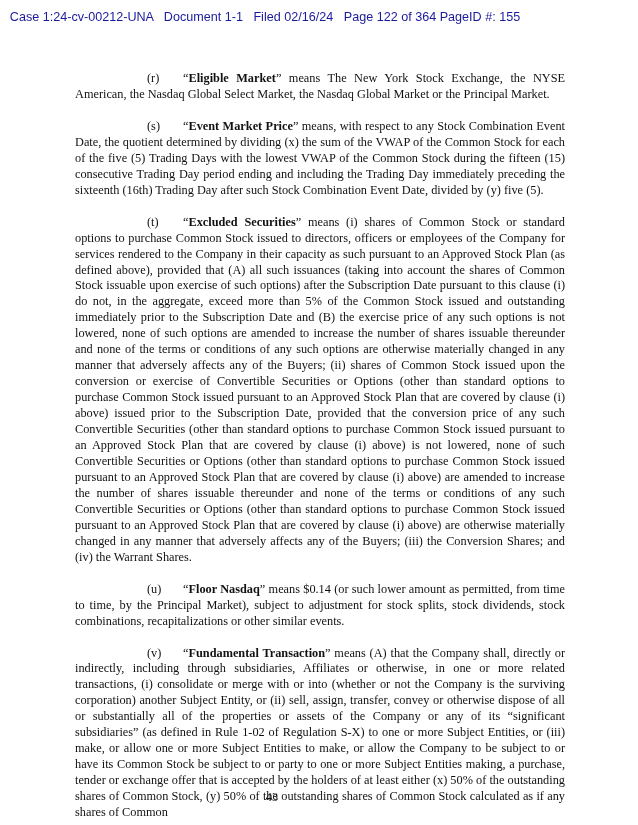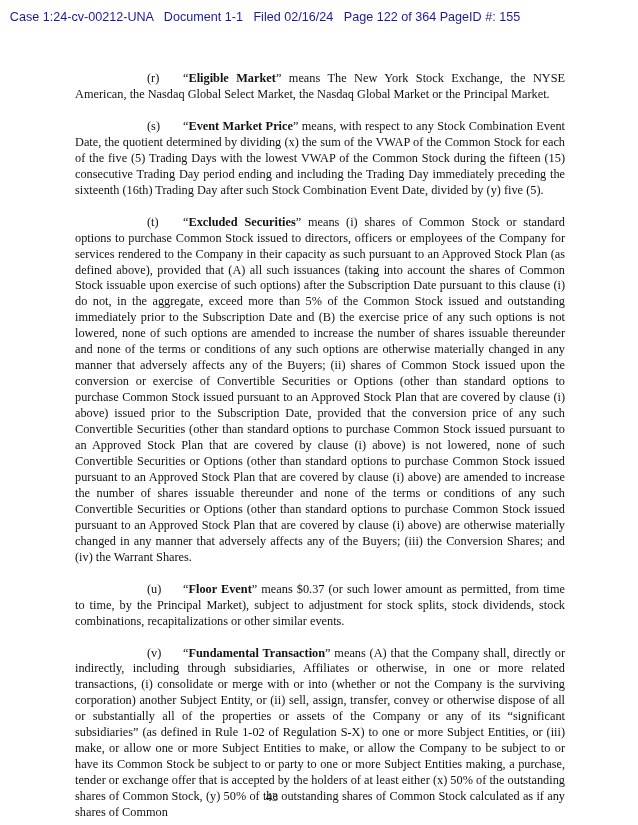--- a/index.html
+++ b/index.html
@@ -65,19 +65,19 @@
 <div class="header"><span>Case 1:24-cv-00212-UNA</span>   <span>Document 1-1</span>   <span>Filed 02/16/24</span>   <span>Page 122 of 364</span> <span>PageID #: 155</span></div>
 
 <div class="page">
 
   <p class="para"><span class="marker">(r)</span><span>“</span><span class="term">Eligible Market</span><span>”</span><span> means The New York Stock Exchange, the NYSE American, the Nasdaq Global Select Market, the Nasdaq Global Market or the Principal Market.</span></p>
 
   <p class="para"><span class="marker">(s)</span><span>“</span><span class="term">Event Market Price</span><span>”</span><span> means, with respect to any Stock Combination Event Date, the quotient determined by dividing (x) the sum of the VWAP of the Common Stock for each of the five (5) Trading Days with the lowest VWAP of the Common Stock during the fifteen (15) consecutive Trading Day period ending and including the Trading Day immediately preceding the sixteenth (16th) Trading Day after such Stock Combination Event Date, divided by (y) five (5).</span></p>
 
   <p class="para"><span class="marker">(t)</span><span>“</span><span class="term">Excluded Securities</span><span>”</span><span> means (i) shares of Common Stock or standard options to purchase Common Stock issued to directors, officers or employees of the Company for services rendered to the Company in their capacity as such pursuant to an Approved Stock Plan (as defined above), provided that (A) all such issuances (taking into account the shares of Common Stock issuable upon exercise of such options) after the Subscription Date pursuant to this clause (i) do not, in the aggregate, exceed more than 5% of the Common Stock issued and outstanding immediately prior to the Subscription Date and (B) the exercise price of any such options is not lowered, none of such options are amended to increase the number of shares issuable thereunder and none of the terms or conditions of any such options are otherwise materially changed in any manner that adversely affects any of the Buyers; (ii) shares of Common Stock issued upon the conversion or exercise of Convertible Securities or Options (other than standard options to purchase Common Stock issued pursuant to an Approved Stock Plan that are covered by clause (i) above) issued prior to the Subscription Date, provided that the conversion price of any such Convertible Securities (other than standard options to purchase Common Stock issued pursuant to an Approved Stock Plan that are covered by clause (i) above) is not lowered, none of such Convertible Securities or Options (other than standard options to purchase Common Stock issued pursuant to an Approved Stock Plan that are covered by clause (i) above) are amended to increase the number of shares issuable thereunder and none of the terms or conditions of any such Convertible Securities or Options (other than standard options to purchase Common Stock issued pursuant to an Approved Stock Plan that are covered by clause (i) above) are otherwise materially changed in any manner that adversely affects any of the Buyers; (iii) the Conversion Shares; and (iv) the Warrant Shares.</span></p>
 
-  <p class="para"><span class="marker">(u)</span><span>“</span><span class="term">Floor Event</span><span>”</span><span> means $0.37 (or such lower amount as permitted, from time to time, by the Principal Market), subject to adjustment for stock splits, stock dividends, stock combinations, recapitalizations or other similar events.</span></p>
+  <p class="para"><span class="marker">(u)</span><span>“</span><span class="term">Floor Nasdaq</span><span>”</span><span> means $0.14 (or such lower amount as permitted, from time to time, by the Principal Market), subject to adjustment for stock splits, stock dividends, stock combinations, recapitalizations or other similar events.</span></p>
 
   <p class="para"><span class="marker">(v)</span><span>“</span><span class="term">Fundamental Transaction</span><span>”</span><span> means (A) that the Company shall, directly or indirectly, including through subsidiaries, Affiliates or otherwise, in one or more related transactions, (i) consolidate or merge with or into (whether or not the Company is the surviving corporation) another Subject Entity, or (ii) sell, assign, transfer, convey or otherwise dispose of all or substantially all of the properties or assets of the Company or any of its “significant subsidiaries” (as defined in Rule 1-02 of Regulation S-X) to one or more Subject Entities, or (iii) make, or allow one or more Subject Entities to make, or allow the Company to be subject to or have its Common Stock be subject to or party to one or more Subject Entities making, a purchase, tender or exchange offer that is accepted by the holders of at least either (x) 50% of the outstanding shares of Common Stock, (y) 50% of the outstanding shares of Common Stock calculated as if any shares of Common</span></p>
 
 </div>
 
 <div class="footer">43</div>
 
 </body></html>

